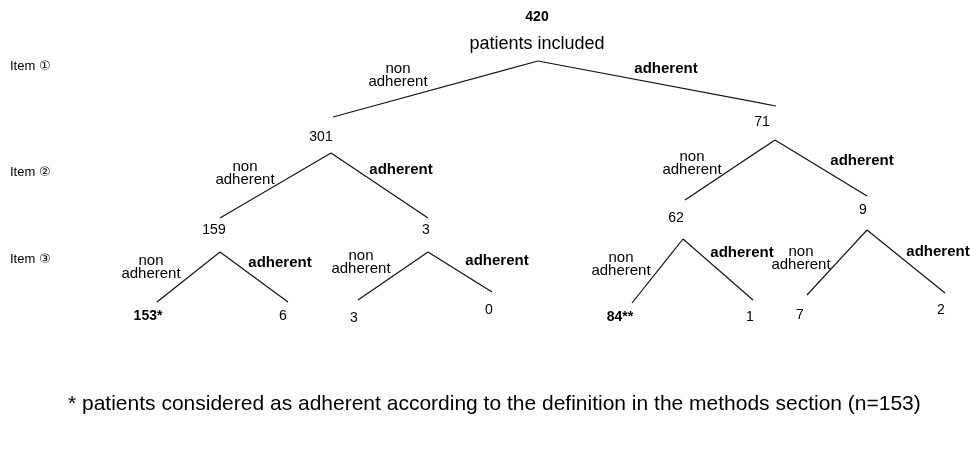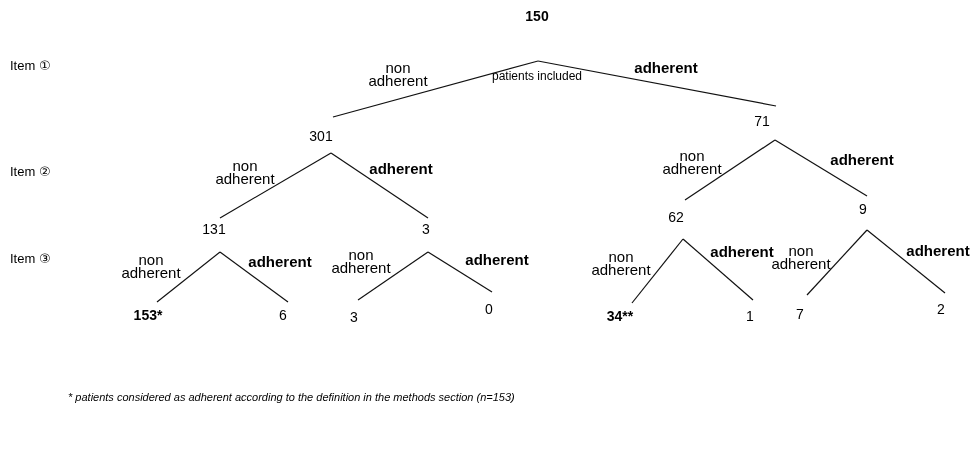--- a/index.html
+++ b/index.html
@@ -30,41 +30,39 @@
     position: absolute;
     transform: translateX(-50%);
     font-size: 14px;
     white-space: nowrap;
     text-align: center;
   }
   .node.bold { font-weight: bold; }
   .caption {
     position: absolute;
     transform: translateX(-50%);
-    font-size: 12px;
+    font-size: 18px;
     white-space: nowrap;
-    margin-top: 36px;
   }
   .edge-label {
     position: absolute;
     transform: translateX(-50%);
     font-size: 15px;
     line-height: 13px;
     text-align: center;
     white-space: pre-line;
   }
   .edge-label.adh {
     font-weight: bold;
     line-height: 14px;
   }
   .footnote {
     position: absolute;
-    font-size: 11px;
+    font-size: 21px;
     white-space: nowrap;
-    font-style: italic;
   }
 </style>
 </head>
 <body>
 
 <div class="figure">
 
   <svg class="lines" width="980" height="450">
     <g stroke="#111111" stroke-width="1.2" fill="none">
 
@@ -88,39 +86,39 @@
 
       <line x1="867" y1="230" x2="807" y2="295"></line>
       <line x1="867" y1="230" x2="945" y2="293"></line>
     </g>
   </svg>
 
   <div class="row-label" style="left:10px; top:58px">Item ①</div>
   <div class="row-label" style="left:10px; top:164px">Item ②</div>
   <div class="row-label" style="left:10px; top:251px">Item ③</div>
 
-  <div class="node bold" style="left:537px; top:8px">150</div>
+  <div class="node bold" style="left:537px; top:8px">420</div>
   <div class="caption" style="left:537px; top:33px">patients included</div>
 
   <div class="edge-label" style="left:398px; top:61px">non
 adherent</div>
   <div class="edge-label adh" style="left:666px; top:61px">adherent</div>
 
   <div class="node" style="left:321px; top:128px">301</div>
   <div class="node" style="left:762px; top:113px">71</div>
 
   <div class="edge-label" style="left:245px; top:159px">non
 adherent</div>
   <div class="edge-label adh" style="left:401px; top:162px">adherent</div>
 
   <div class="edge-label" style="left:692px; top:149px">non
 adherent</div>
   <div class="edge-label adh" style="left:862px; top:153px">adherent</div>
 
-  <div class="node" style="left:214px; top:221px">131</div>
+  <div class="node" style="left:214px; top:221px">159</div>
   <div class="node" style="left:426px; top:221px">3</div>
   <div class="node" style="left:676px; top:209px">62</div>
   <div class="node" style="left:863px; top:201px">9</div>
 
   <div class="edge-label" style="left:151px; top:253px">non
 adherent</div>
   <div class="edge-label adh" style="left:280px; top:255px">adherent</div>
 
   <div class="edge-label" style="left:361px; top:248px">non
 adherent</div>
@@ -131,20 +129,20 @@
   <div class="edge-label adh" style="left:742px; top:245px">adherent</div>
 
   <div class="edge-label" style="left:801px; top:244px">non
 adherent</div>
   <div class="edge-label adh" style="left:938px; top:244px">adherent</div>
 
   <div class="node bold" style="left:148px; top:307px">153*</div>
   <div class="node" style="left:283px; top:307px">6</div>
   <div class="node" style="left:354px; top:309px">3</div>
   <div class="node" style="left:489px; top:301px">0</div>
-  <div class="node bold" style="left:620px; top:308px">34**</div>
+  <div class="node bold" style="left:620px; top:308px">84**</div>
   <div class="node" style="left:750px; top:308px">1</div>
   <div class="node" style="left:800px; top:306px">7</div>
   <div class="node" style="left:941px; top:301px">2</div>
 
   <div class="footnote" style="left:68px; top:391px">* patients considered as adherent according to the definition in the methods section (n=153)</div>
 
 </div>
 
 </body></html>

